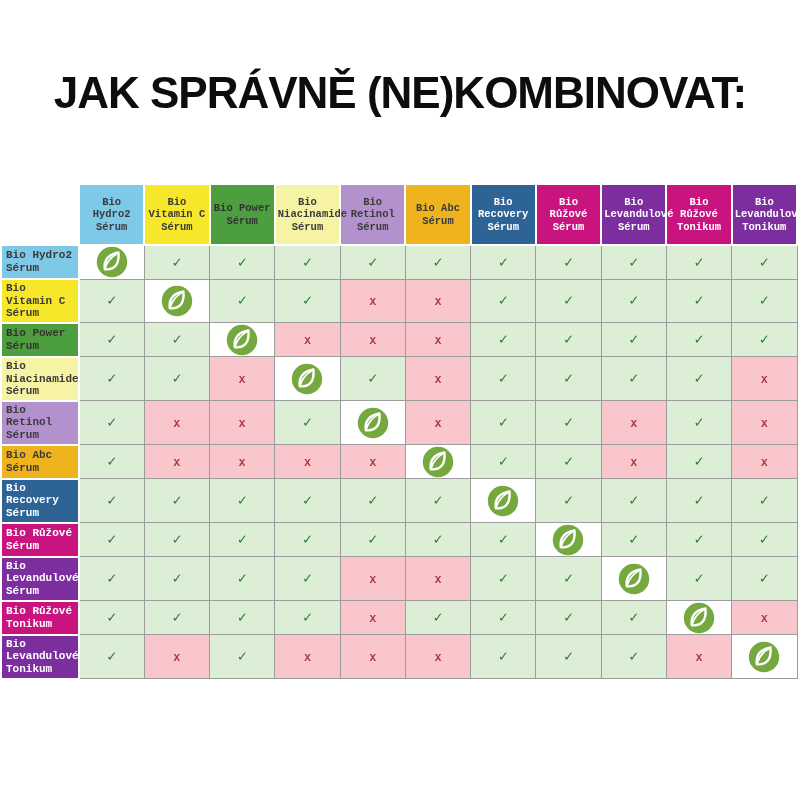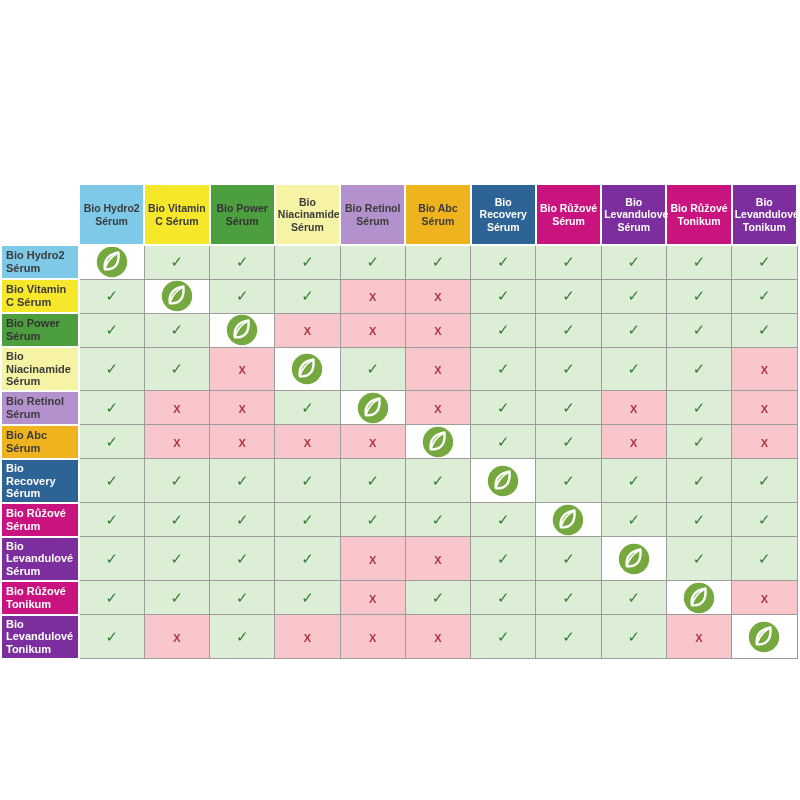--- a/index.html
+++ b/index.html
@@ -7,21 +7,21 @@
     position:relative;width:800px;height:800px;background:#ffffff;
     font-family:"Liberation Sans", sans-serif;overflow:hidden;
   }
   .title{
     position:absolute;top:68px;left:0;width:100%;
     text-align:center;font-size:44px;font-weight:900;color:#0d0d0d;
     letter-spacing:-1px;margin:0;
   }
   table.matrix{
     position:absolute;top:183px;left:0;width:798px;
-    border-collapse:collapse;table-layout:fixed;
+    border-collapse:collapse;table-layout:fixed;font-family:Liberation Mono, monospace;
   }
   col.hdrcol{width:78px;}
   th,td{padding:0;margin:0;vertical-align:middle;}
   th.corner{background:#ffffff;border:none;}
   th.colhdr{
     height:57px;border:2px solid #ffffff;
     font-size:10.5px;font-weight:bold;line-height:1.18;text-align:center;
     padding:1px 2px;
   }
   th.rowhdr{
@@ -38,20 +38,21 @@
   td.cell.bad{background:#f9c7cb;}
   td.cell.self{background:#ffffff;}
   .check{color:#2e7d2e;font-size:15px;font-weight:normal;}
   .xmark{color:#b03440;font-size:11px;font-weight:bold;}
   .logo{width:32px;height:32px;display:block;margin:0 auto;}
 </style>
 </head>
 <body>
 
 <div class="page">
+  <h1 class="title">JAK SPRÁVNĚ (NE)KOMBINOVAT:</h1>
 
   <table class="matrix">
     <colgroup>
       <col class="hdrcol">
     <col>
         <col>
         <col>
         <col>
         <col>
         <col>

